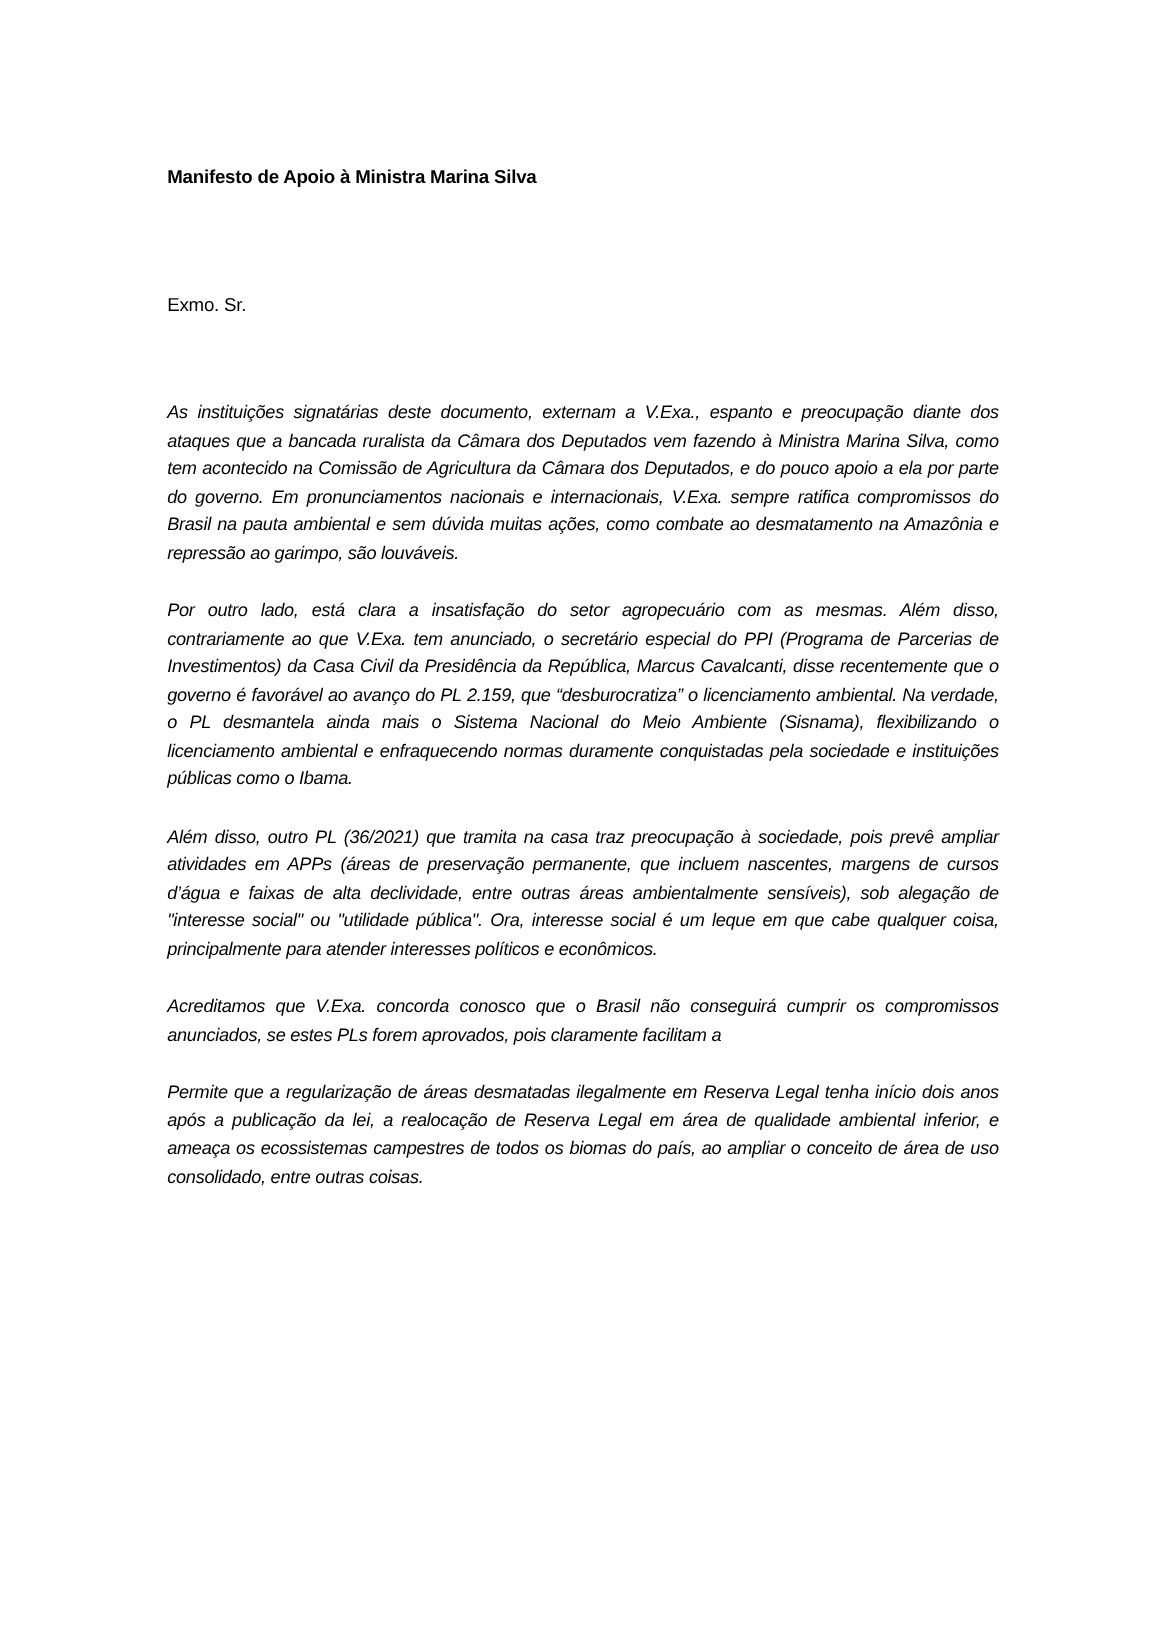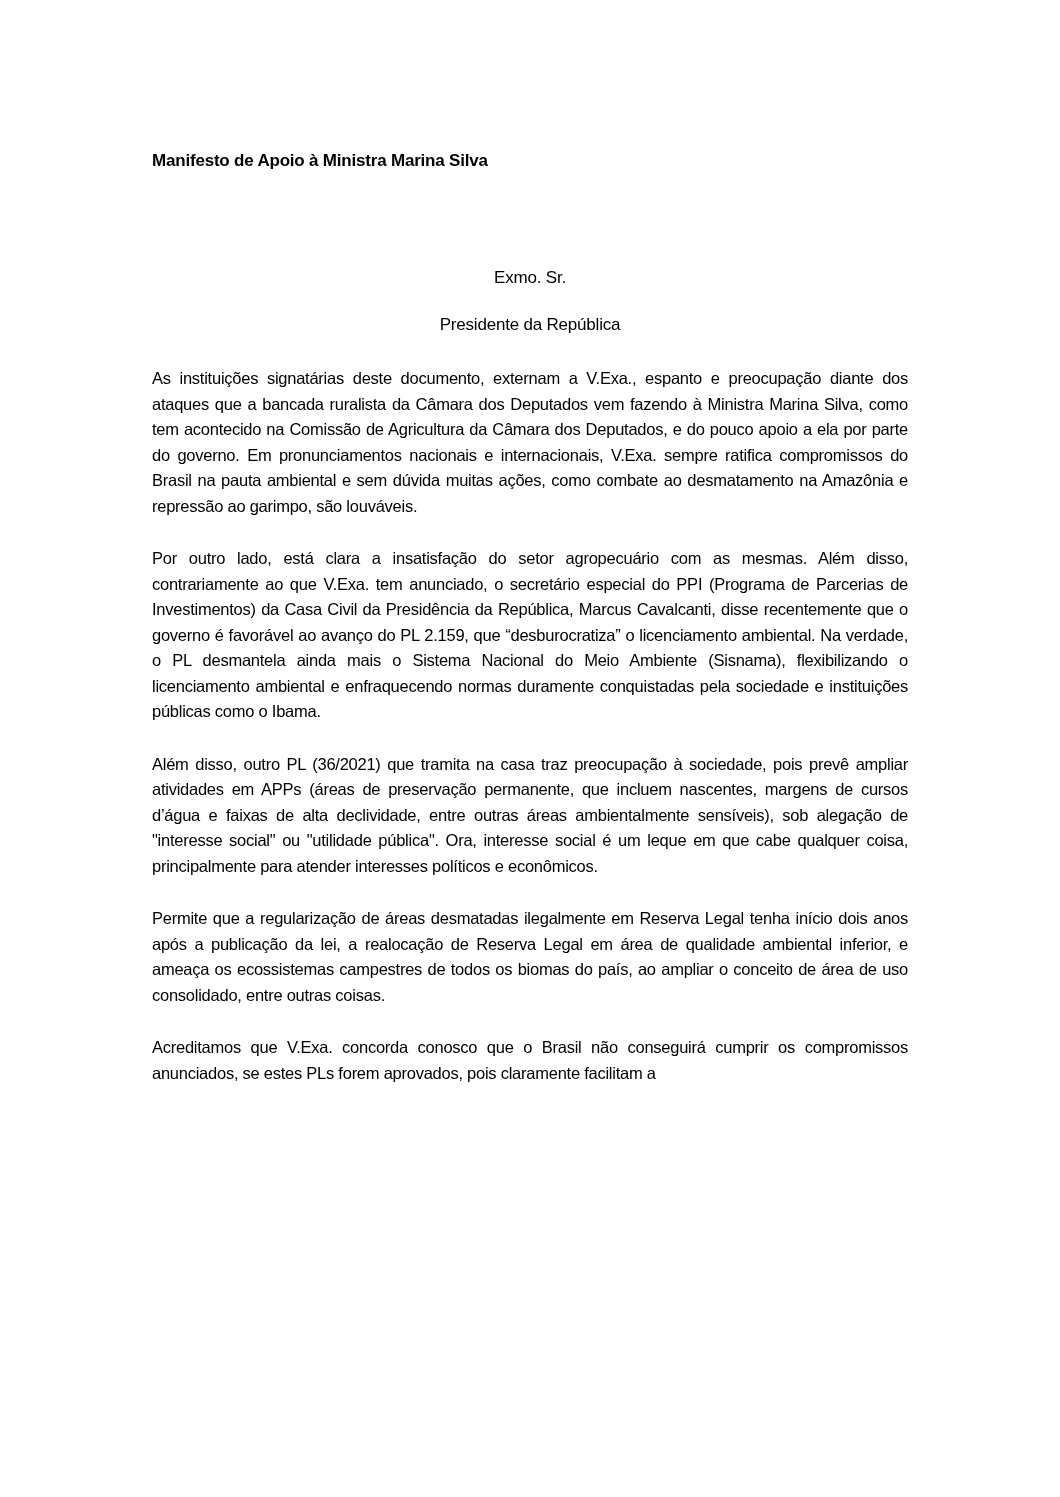--- a/index.html
+++ b/index.html
@@ -27,36 +27,36 @@
   }
   .doc-date {
     font-size: 17px;
     font-weight: bold;
     letter-spacing: -0.2px;
     margin: 0 0 0 0;
     line-height: 22px;
   }
   .recipient-block {
     margin-top: 95px;
-    text-align: center;
   }
   .recipient-line {
     font-size: 17px;
     letter-spacing: -0.2px;
     line-height: 22px;
     margin: 0 0 25px 0;
   }
   .salutation {
     font-size: 17px;
     letter-spacing: -0.2px;
     line-height: 22px;
     margin: 70px 0 0 0;
   }
   .body-block {
-    margin-top: 30px;
+    margin-top: 74px;
+    font-style: italic;
   }
   .body-paragraph {
     font-size: 16.5px;
     letter-spacing: -0.25px;
     line-height: 25.5px;
     text-align: justify;
     margin: 0 0 27px 0;
   }
   .body-paragraph:last-child {
     margin-bottom: 0;
@@ -65,25 +65,24 @@
 </head>
 <body>
 
 <div class="page">
 
   <h1 class="doc-title">Manifesto de Apoio à Ministra Marina Silva</h1>
 
 
   <div class="recipient-block">
     <p class="recipient-line">Exmo. Sr.</p>
-    <p class="recipient-line">Presidente da República</p>
   </div>
 
 
   <div class="body-block">
     <p class="body-paragraph">As instituições signatárias deste documento, externam a V.Exa., espanto e preocupação diante dos ataques que a bancada ruralista da Câmara dos Deputados vem fazendo à Ministra Marina Silva, como tem acontecido na Comissão de Agricultura da Câmara dos Deputados, e do pouco apoio a ela por parte do governo. Em pronunciamentos nacionais e internacionais, V.Exa. sempre ratifica compromissos do Brasil na pauta ambiental e sem dúvida muitas ações, como combate ao desmatamento na Amazônia e repressão ao garimpo, são louváveis.</p>
     <p class="body-paragraph">Por outro lado, está clara a insatisfação do setor agropecuário com as mesmas. Além disso, contrariamente ao que V.Exa. tem anunciado, o secretário especial do PPI (Programa de Parcerias de Investimentos) da Casa Civil da Presidência da República, Marcus Cavalcanti, disse recentemente que o governo é favorável ao avanço do PL 2.159, que “desburocratiza” o licenciamento ambiental. Na verdade, o PL desmantela ainda mais o Sistema Nacional do Meio Ambiente (Sisnama), flexibilizando o licenciamento ambiental e enfraquecendo normas duramente conquistadas pela sociedade e instituições públicas como o Ibama.</p>
     <p class="body-paragraph">Além disso, outro PL (36/2021) que tramita na casa traz preocupação à sociedade, pois prevê ampliar atividades em APPs (áreas de preservação permanente, que incluem nascentes, margens de cursos d’água e faixas de alta declividade, entre outras áreas ambientalmente sensíveis), sob alegação de "interesse social" ou "utilidade pública". Ora, interesse social é um leque em que cabe qualquer coisa, principalmente para atender interesses políticos e econômicos.</p>
+    <p class="body-paragraph">Acreditamos que V.Exa. concorda conosco que o Brasil não conseguirá cumprir os compromissos anunciados, se estes PLs forem aprovados, pois claramente facilitam a</p>
     <p class="body-paragraph">Permite que a regularização de áreas desmatadas ilegalmente em Reserva Legal tenha início dois anos após a publicação da lei, a realocação de Reserva Legal em área de qualidade ambiental inferior, e ameaça os ecossistemas campestres de todos os biomas do país, ao ampliar o conceito de área de uso consolidado, entre outras coisas.</p>
-    <p class="body-paragraph">Acreditamos que V.Exa. concorda conosco que o Brasil não conseguirá cumprir os compromissos anunciados, se estes PLs forem aprovados, pois claramente facilitam a</p>
   </div>
 
 </div>
 
 </body></html>

